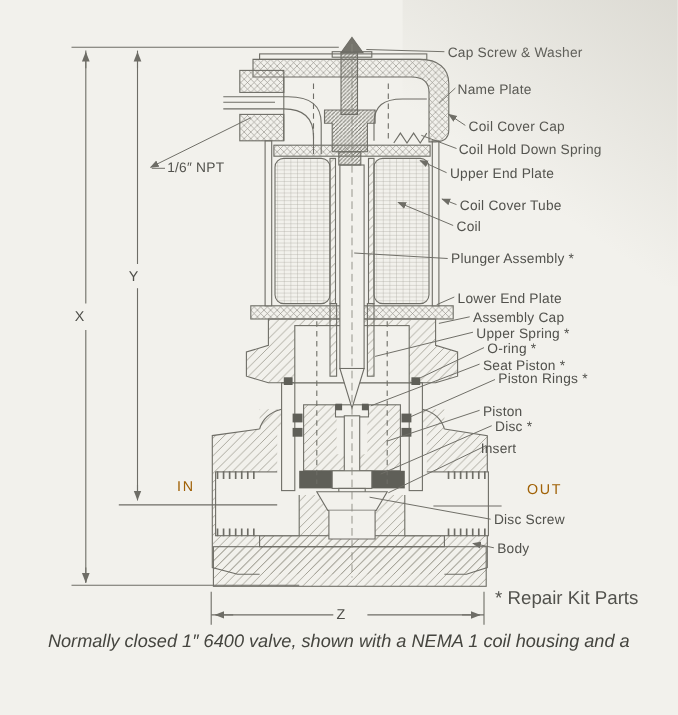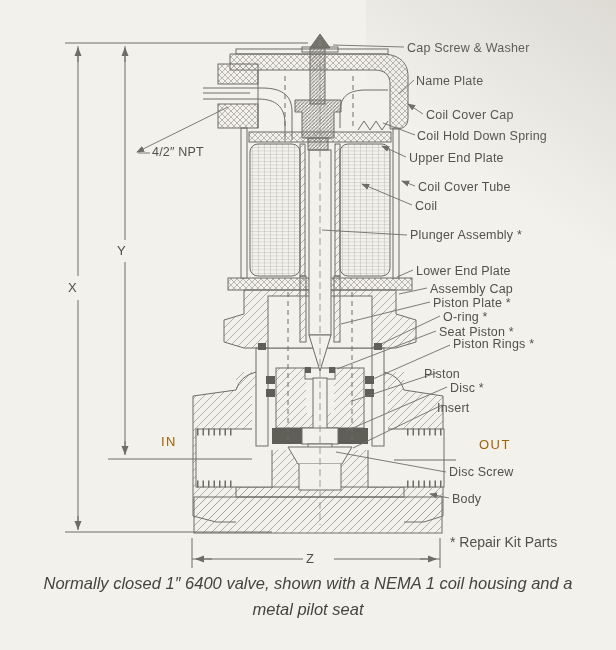--- a/index.html
+++ b/index.html
@@ -5,21 +5,21 @@
   html,body{margin:0;padding:0}
   body{width:616px;height:650px;background:#f2f1ec;position:relative;overflow:hidden;
        font-family:"Liberation Sans",sans-serif}
   .stage{position:absolute;left:0;top:0;width:616px;height:650px}
   svg{position:absolute;left:0;top:0}
   .shade{position:absolute;right:0;top:0;width:250px;height:260px;
          background:linear-gradient(215deg,rgba(170,167,155,.30),rgba(170,167,155,0) 62%);}
   .lbl{position:absolute;font-size:12.5px;color:#52524d;letter-spacing:.2px;white-space:nowrap}
   .dim{position:absolute;font-size:13px;color:#4f4f4a;white-space:nowrap}
   .port{position:absolute;font-size:13px;letter-spacing:1.5px;color:#a16207;white-space:nowrap}
-  .foot{position:absolute;font-size:14px;color:#52524d;white-space:nowrap}
+  .foot{position:absolute;font-size:17px;color:#52524d;white-space:nowrap}
   .caption{position:absolute;left:0;right:0;text-align:center;
            font-family:Liberation Sans, sans-serif;font-style:italic;
            font-size:16.5px;color:#45453f;white-space:nowrap}
 </style>
 </head>
 <body>
 
 <div class="stage">
 
 <svg width="616" height="650" viewBox="0 0 616 650">
@@ -186,37 +186,36 @@
 <div class="lbl" style="left:407px;top:41px">Cap Screw &amp; Washer</div>
 <div class="lbl" style="left:416px;top:74px">Name Plate</div>
 <div class="lbl" style="left:426px;top:108px">Coil Cover Cap</div>
 <div class="lbl" style="left:417px;top:129px">Coil Hold Down Spring</div>
 <div class="lbl" style="left:409px;top:151px">Upper End Plate</div>
 <div class="lbl" style="left:418px;top:180px">Coil Cover Tube</div>
 <div class="lbl" style="left:415px;top:199px">Coil</div>
 <div class="lbl" style="left:410px;top:228px">Plunger Assembly *</div>
 <div class="lbl" style="left:416px;top:264px">Lower End Plate</div>
 <div class="lbl" style="left:430px;top:282px">Assembly Cap</div>
-<div class="lbl" style="left:433px;top:296px">Piston Plate *</div>
+<div class="lbl" style="left:433px;top:296px">Upper Spring *</div>
 <div class="lbl" style="left:443px;top:310px">O-ring *</div>
 <div class="lbl" style="left:439px;top:325px">Seat Piston *</div>
 <div class="lbl" style="left:453px;top:337px">Piston Rings *</div>
-<div class="lbl" style="left:424px;top:367px">Piston</div>
+<div class="lbl" style="left:439px;top:367px">Piston</div>
 <div class="lbl" style="left:450px;top:381px">Disc *</div>
 <div class="lbl" style="left:437px;top:401px">Insert</div>
 <div class="lbl" style="left:449px;top:465px">Disc Screw</div>
 <div class="lbl" style="left:452px;top:492px">Body</div>
 
-<div class="lbl" style="left:152px;top:145px">4/2″ NPT</div>
+<div class="lbl" style="left:152px;top:145px">1/6″ NPT</div>
 <div class="foot" style="left:450px;top:534px">* Repair Kit Parts</div>
 
 <div class="dim" style="left:68px;top:280px">X</div>
 <div class="dim" style="left:117px;top:243px">Y</div>
 <div class="dim" style="left:306px;top:551px">Z</div>
 
 <div class="port" style="left:161px;top:434px">IN</div>
 <div class="port" style="left:479px;top:437px">OUT</div>
 
 <div class="caption" style="top:574px">Normally closed 1″ 6400 valve, shown with a NEMA 1 coil housing and a</div>
-<div class="caption" style="top:600px">metal pilot seat</div>
 
 <div class="shade"></div>
 </div>
 
 </body></html>

